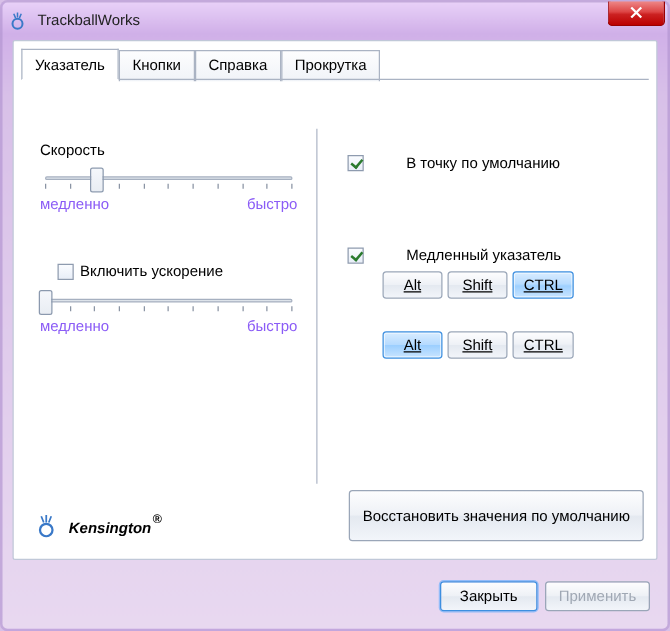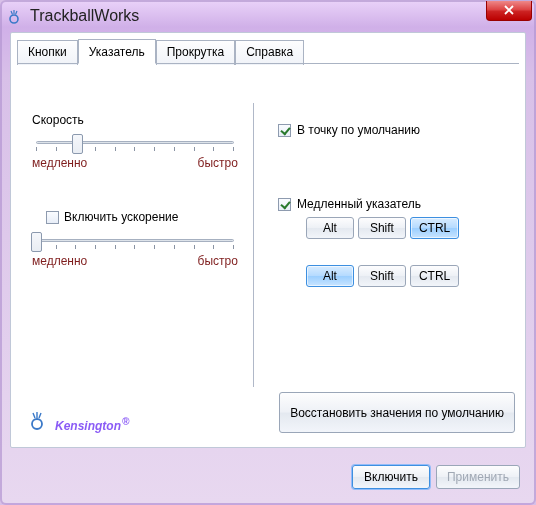--- a/index.html
+++ b/index.html
@@ -13,21 +13,21 @@
 }
 
 .titlebar {
   height: 28px; display: flex; align-items: center; padding: 0 6px;
   position: relative;
 }
 .titlebar .ticon {
   width: 16px; height: 16px; margin-right: 6px;
   display: flex; align-items: center; justify-content: center;
 }
-.titlebar .ttitle { color: #222; font-size: 16px; }
+.titlebar .ttitle { color: #222; font-size: 12px; }
 .close-btn {
   position: absolute; right: 2px; top: -1px;
   width: 46px; height: 20px;
   background: linear-gradient(180deg, #e88 0%, #d44 45%, #c22 55%, #b00 100%);
   border: 1px solid #900; border-top: none;
   border-bottom-left-radius: 4px; border-bottom-right-radius: 4px;
   color: #fff; display: flex; align-items: center; justify-content: center;
   font-weight: bold; font-size: 12px;
   cursor: pointer;
 }
@@ -83,56 +83,57 @@
 .ticks {
   position: absolute; left: 4px; right: 4px; top: 15px; height: 6px;
   display: flex; justify-content: space-between;
 }
 .tick { width: 1px; height: 4px; background: #8a94a4; }
 .thumb {
   position: absolute; top: 2px; width: 11px; height: 20px;
   background: linear-gradient(180deg, #f5f7fb 0%, #e9edf3 100%);
   border: 1px solid #8b99ae; border-radius: 2px;
 }
-.minmax { display: flex; justify-content: space-between; margin-top: 2px; color: #7f1d1d; }
+.minmax { display: flex; justify-content: space-between; margin-top: 2px; color: #8b5cf6; }
 
 .chk-row { display: flex; align-items: center; margin: 4px 0; }
 .chk {
   width: 13px; height: 13px; border: 1px solid #8e9baf;
   background: linear-gradient(180deg,#fafcff,#e8eef8);
   margin-right: 5px; display: inline-flex; align-items: center; justify-content: center;
   cursor: pointer; position: relative;
 }
 .chk.checked::after {
   content: ""; position: absolute; left: 2px; top: 2px; width: 7px; height: 4px;
   border-left: 2px solid #2a7a2e; border-bottom: 2px solid #2a7a2e;
   transform: rotate(-50deg);
 }
 
 .opt-group { margin-top: 20px; margin-bottom: 16px; }
-.opt-title { display: flex; align-items: center; margin-bottom: 6px; }
+.opt-title { display: flex; align-items: center; margin-bottom: 6px; gap: 28px; }
 .opt-title .chk { margin-right: 6px; }
 .mod-row { display: flex; gap: 4px; margin-left: 28px; }
 .mod-btn {
   min-width: 48px; height: 22px;
   border: 1px solid #9aa6b8;
   background: linear-gradient(180deg,#fdfdfe 0%, #eef1f6 48%, #e4e9f0 52%, #f2f5fa 100%);
   border-radius: 3px; cursor: pointer;
   display: inline-flex; align-items: center; justify-content: center;
   padding: 0 8px;
+  text-decoration: underline;
 }
 .mod-btn.pressed {
   border: 1px solid #3d8fe0;
   background: linear-gradient(180deg,#d8ecff 0%, #b6dbff 48%, #9ccfff 52%, #c8e4ff 100%);
   box-shadow: inset 0 0 0 1px rgba(255,255,255,0.6);
 }
 
 .brand {
   position: absolute; left: 18px; bottom: 14px;
-  color: #8b5cf6; font-size: 17px; display: flex; align-items: flex-end;
+  color: #000000; font-size: 17px; display: flex; align-items: center;
   font-style: italic; font-weight: 600;
 }
 .brand .bicon { margin-right: 6px; }
 
 .restore-btn {
   position: absolute; right: 10px; bottom: 14px;
   height: 41px; padding: 0 10px;
   border: 1px solid #9aa6b8; border-radius: 3px;
   background: linear-gradient(180deg,#fdfdfe 0%, #eef1f6 48%, #e4e9f0 52%, #f2f5fa 100%);
   cursor: pointer; display: inline-flex; align-items: center;
@@ -168,24 +169,24 @@
       <span>
         <svg width="12" height="10" viewBox="0 0 12 10">
             <path d="M2 1 L10 9 M10 1 L2 9" stroke="#fff" stroke-width="1.8"></path>
           </svg>
       </span>
     </div>
   </div>
 
   <div class="client">
     <div class="tabs">
+      <div class="tab active">Указатель</div>
       <div class="tab">Кнопки</div>
-      <div class="tab active">Указатель</div>
+      <div class="tab">Справка</div>
       <div class="tab">Прокрутка</div>
-      <div class="tab">Справка</div>
     </div>
     <div class="tabrule"></div>
 
     <div class="pane">
       <div class="leftcol">
 
         <div class="slider-block">
           <span class="slider-label">Скорость</span>
           <div class="track">
             <div class="rail"></div>
@@ -281,16 +282,16 @@
       <span>Kensington</span>
       <span style="font-size:10px; position:relative; top:-6px; left:1px;">®</span>
     </div>
 
     <div class="restore-btn">
       <span>Восстановить значения по умолчанию</span>
     </div>
   </div>
 
   <div class="footer">
-    <div class="dlg-btn default">Включить</div>
+    <div class="dlg-btn default">Закрыть</div>
     <div class="dlg-btn disabled">Применить</div>
   </div>
 </div>
 
 </body></html>

